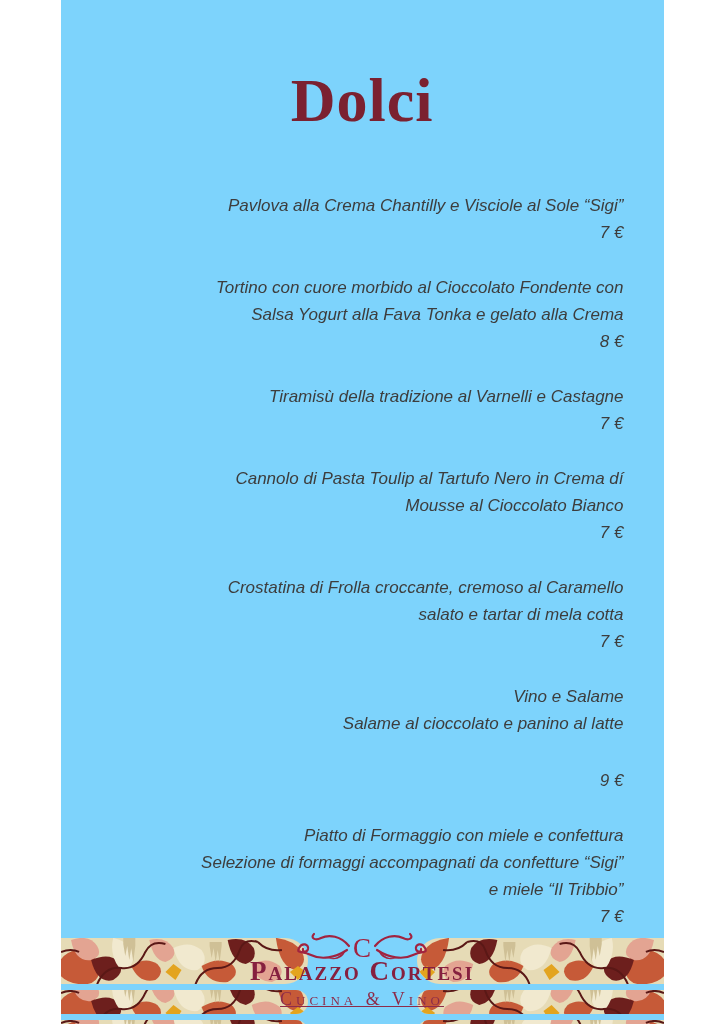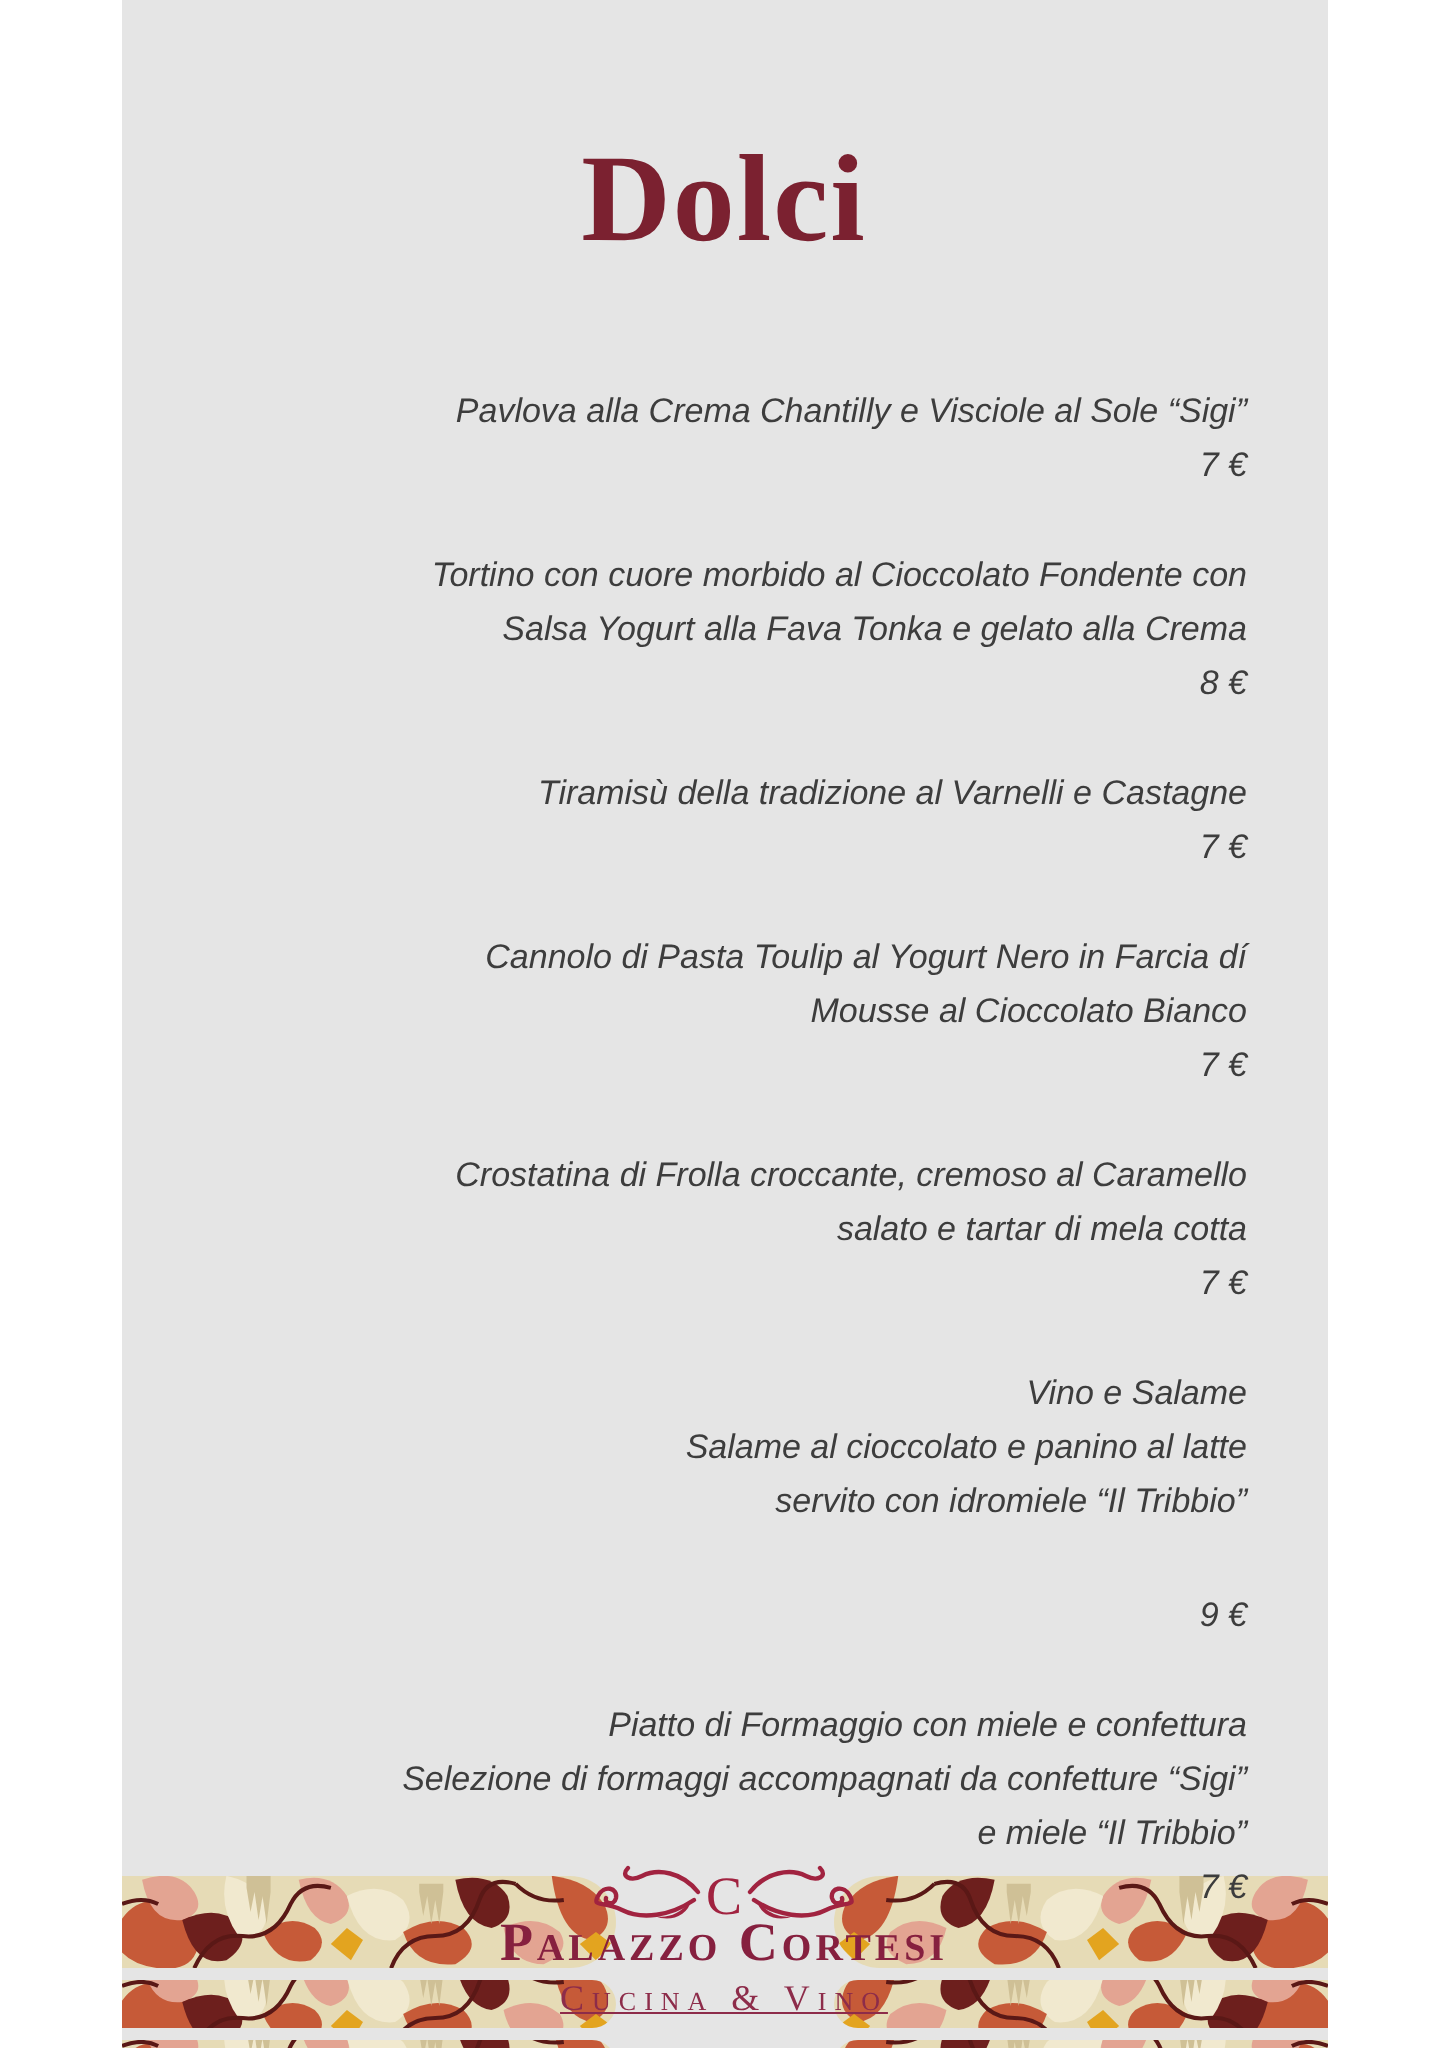--- a/index.html
+++ b/index.html
@@ -1,21 +1,21 @@
 <!DOCTYPE html>
 <html><head>
 <meta charset="utf-8">
 <style>
   html, body { margin: 0; padding: 0; background: #ffffff; }
   .page {
     position: relative;
     width: 603px;
     height: 1024px;
     margin: 0 auto;
-    background: #e5e5e5;
+    background: #7dd3fc;
     overflow: hidden;
     font-family: "Liberation Sans", sans-serif;
   }
   .title {
     position: absolute;
     top: 66px;
     left: 0;
     width: 100%;
     margin: 0;
     text-align: center;
@@ -113,33 +113,32 @@
       <div class="item">
         <p class="line">Tortino con cuore morbido al Cioccolato Fondente con</p>
         <p class="line">Salsa Yogurt alla Fava Tonka e gelato alla Crema</p>
         <p class="line price">8 €</p>
       </div>
       <div class="item">
         <p class="line">Tiramisù della tradizione al Varnelli e Castagne</p>
         <p class="line price">7 €</p>
       </div>
       <div class="item">
-        <p class="line">Cannolo di Pasta Toulip al Yogurt Nero in Farcia dí</p>
+        <p class="line">Cannolo di Pasta Toulip al Tartufo Nero in Crema dí</p>
         <p class="line">Mousse al Cioccolato Bianco</p>
         <p class="line price">7 €</p>
       </div>
       <div class="item">
         <p class="line">Crostatina di Frolla croccante, cremoso al Caramello</p>
         <p class="line">salato e tartar di mela cotta</p>
         <p class="line price">7 €</p>
       </div>
       <div class="item">
         <p class="line">Vino e Salame</p>
         <p class="line">Salame al cioccolato e panino al latte</p>
-        <p class="line">servito con idromiele “Il Tribbio”</p>
         <p class="line price spaced">9 €</p>
       </div>
       <div class="item">
         <p class="line">Piatto di Formaggio con miele e confettura</p>
         <p class="line">Selezione di formaggi accompagnati da confetture “Sigi”</p>
         <p class="line">e miele “Il Tribbio”</p>
         <p class="line price">7 €</p>
       </div>
     </div>
 

